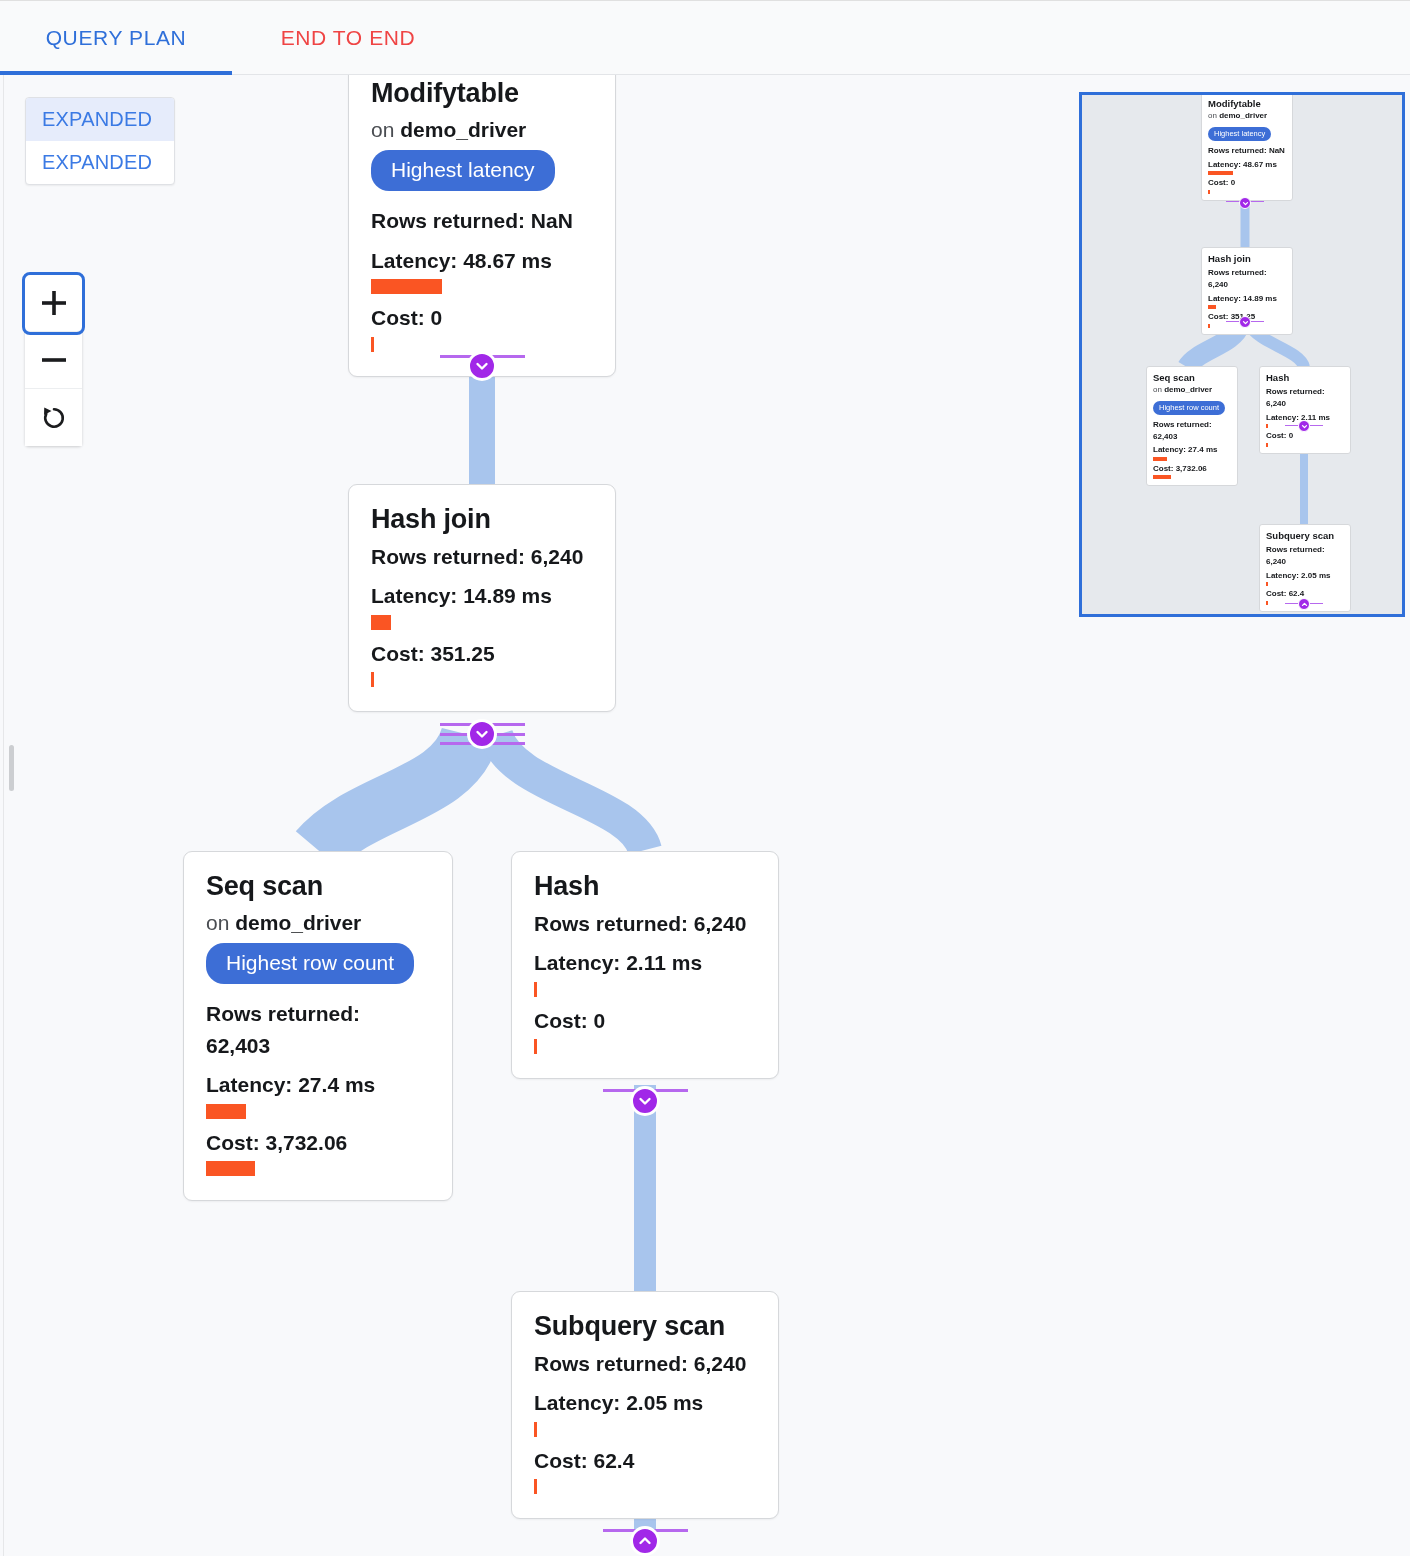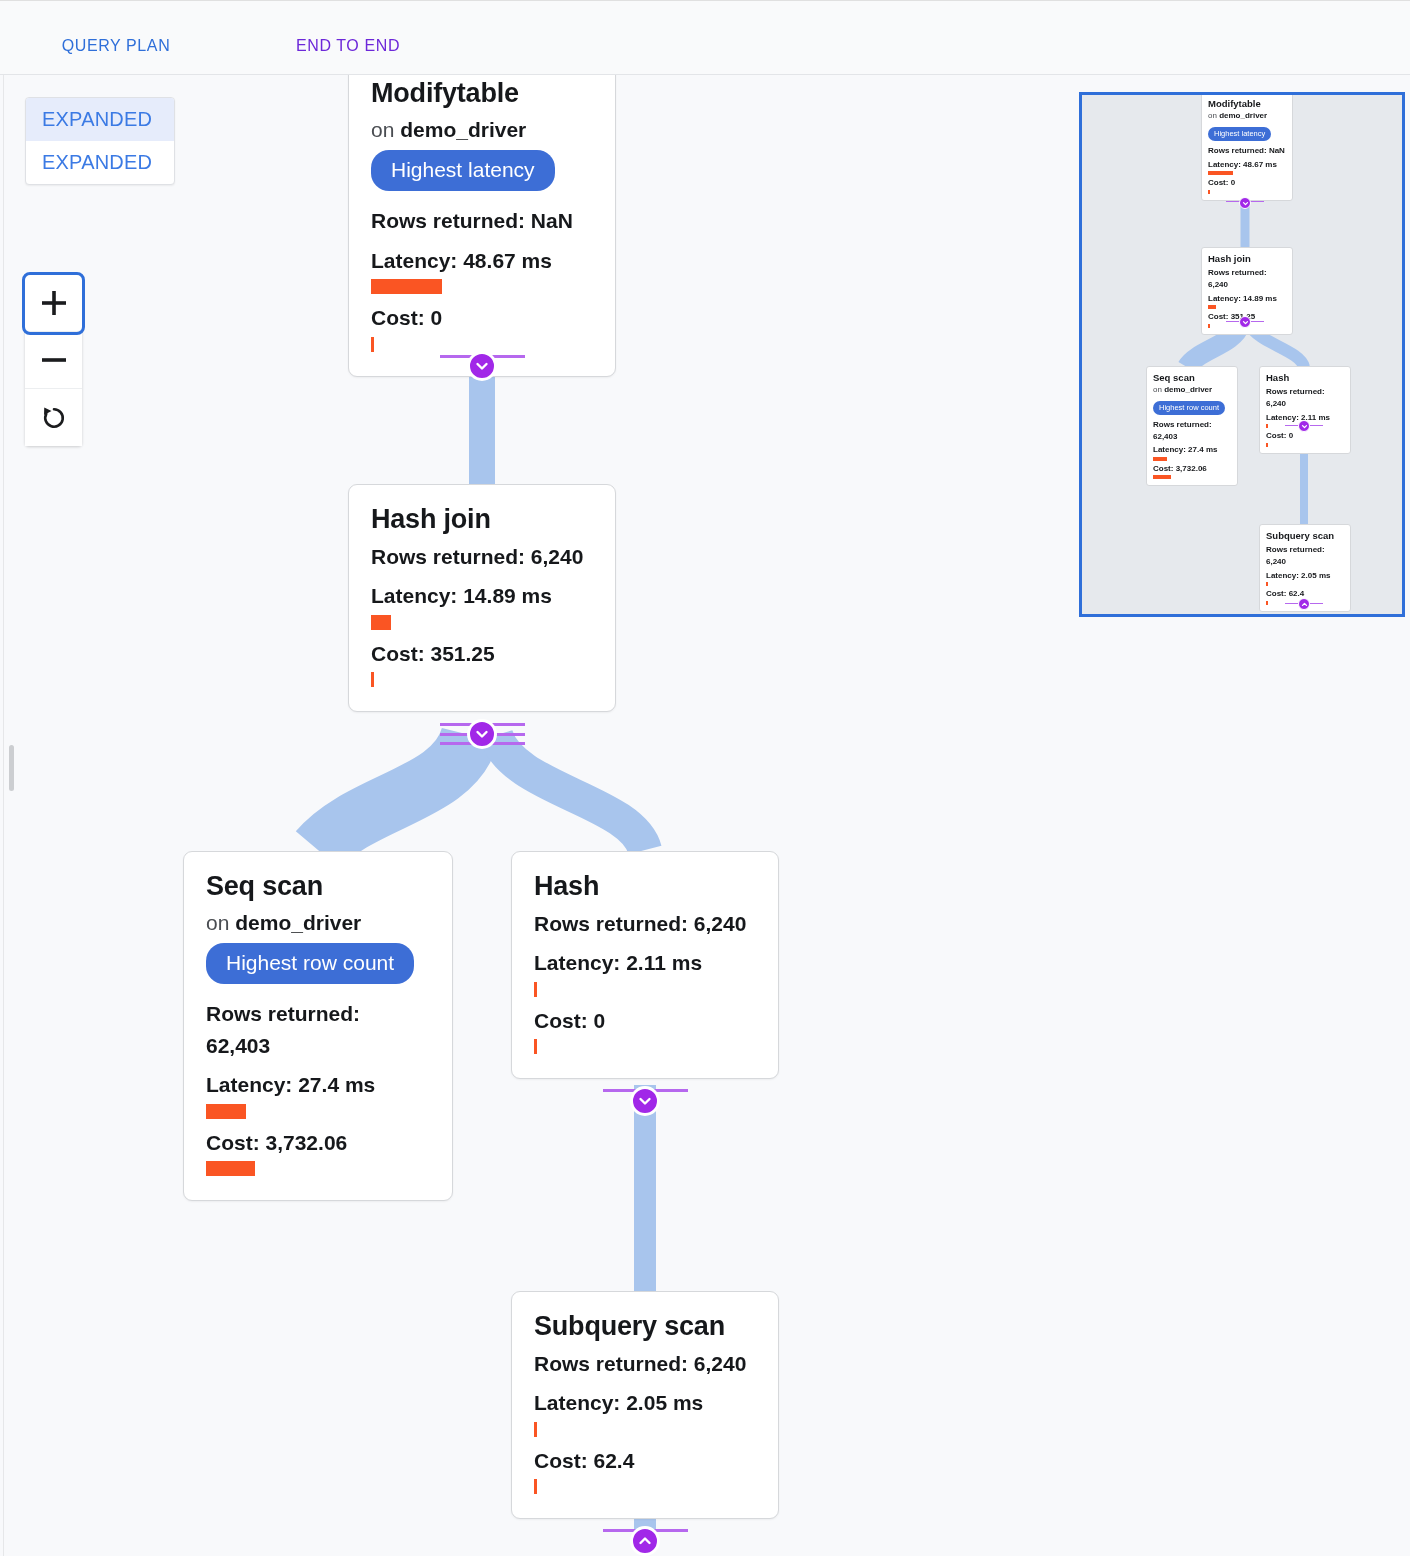--- a/index.html
+++ b/index.html
@@ -15,28 +15,27 @@
     position: absolute; top: 0; left: 0;
     width: 1410px; height: 75px;
     background: #f9fafb;
     border-top: 1px solid #e0e0e0;
     border-bottom: 1px solid #e3e5e8;
     display: flex; align-items: flex-start;
   }
   .tab {
     height: 74px;
     display: flex; align-items: center; justify-content: center;
-    font-size: 16px; letter-spacing: 0.6px; font-weight: 500;
+    font-size: 21px; letter-spacing: 0.6px; font-weight: 500;
     cursor: pointer; position: relative;
     background: transparent; border: none;
     font-family: "Liberation Sans", sans-serif;
-    margin-top: 8px;
   }
   .tab.active { width: 232px; color: #2f6fd9; }
-  .tab.inactive { width: 232px; color: #6d28d9; }
+  .tab.inactive { width: 232px; color: #ef4444; }
   .tab.active::after {
     content: ""; position: absolute; left: 0; bottom: 0;
     width: 232px; height: 4px; background: #2f6fd9;
   }
 
   
   .canvas {
     position: absolute; top: 75px; left: 0;
     width: 1410px; height: 1481px;
     background: #f8f9fb;

